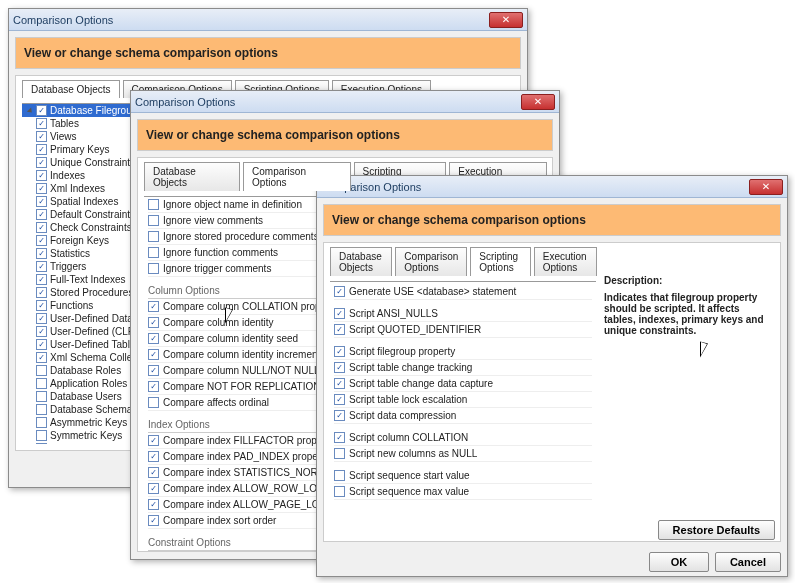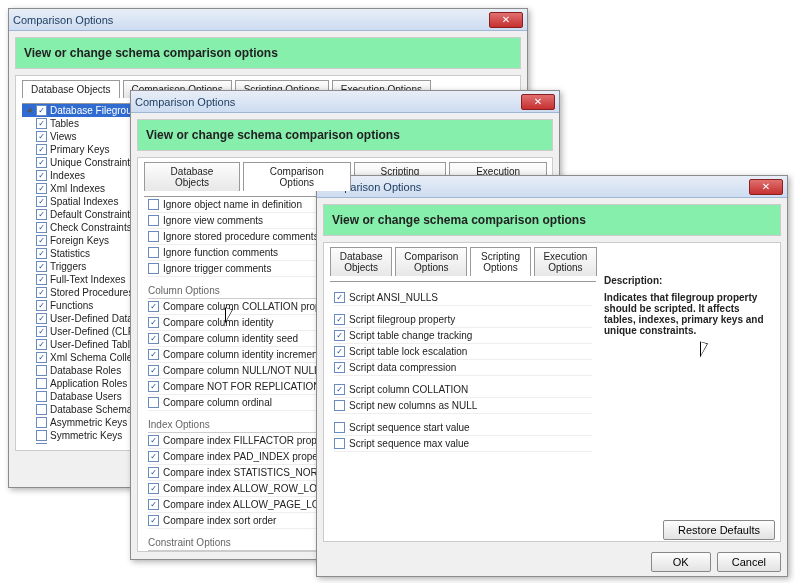--- a/index.html
+++ b/index.html
@@ -1,38 +1,38 @@
 <!DOCTYPE html>
 <html><head>
 <meta charset="utf-8">
 <style>
   * { box-sizing: border-box; font-family: "Segoe UI", Tahoma, sans-serif; }
   body { margin: 0; background: #fff; width: 795px; height: 583px; position: relative; overflow: hidden; font-size: 11px; color: #222; }
   .dialog { position: absolute; background: #f0f0f0; border: 1px solid #8b8b8b; box-shadow: 2px 2px 6px rgba(0,0,0,.3); }
   .titlebar { height: 22px; background: linear-gradient(#e8eef7,#cddcf1); display: flex; align-items: center; padding: 0 4px; border-bottom: 1px solid #9fb6d4; }
   .titlebar .title { flex: 1; font-size: 11px; color: #1a3a5e; }
   .close-btn { width: 34px; height: 16px; background: linear-gradient(#e07070,#c63030); border: 1px solid #8a1f1f; border-radius: 2px; color:#fff; font-size:10px; line-height:14px; text-align:center; cursor:pointer; }
-  .subtitle { background: #86efac; border: 1px solid #ccc; margin: 6px; padding: 8px; font-weight: bold; font-size: 12px; }
+  .subtitle { background: #fdba74; border: 1px solid #ccc; margin: 6px; padding: 8px; font-weight: bold; font-size: 12px; }
   .inner { background:#fff; border:1px solid #ccc; margin:0 6px 6px 6px; padding:4px 6px 6px 6px; }
-  .tabs { display:flex; margin-bottom:6px; gap:4px;text-align:center; }
+  .tabs { display:flex; margin-bottom:6px; gap:4px; }
   .tab { padding:3px 8px; border:1px solid #999; border-bottom:none; background:linear-gradient(#fdfdfd,#e7e7e7); font-size:10px; cursor:pointer; margin-right:-1px;}
   .tab.active { background:#fff; position:relative; z-index:2;}
   .tabline { border-top:1px solid #999; margin-top:-1px;}
   .tree-body { height:340px; overflow:auto; }
   .tree-item { display:flex; align-items:center; gap:3px; padding:1px 2px; font-size:10px;}
   .tree-item.selected { background:#2f6bd0; color:#fff;}
   .tri { width:9px; height:9px; display:inline-flex; align-items:center; justify-content:center;}
   .tri::before{ content:""; width:0;height:0;border-left:4px solid #555;border-top:3px solid transparent;border-bottom:3px solid transparent;}
   .tri.open::before{ transform:rotate(45deg) translate(1px,-1px);}
   .cb { width:11px;height:11px; border:1px solid #6a8bbf; background:#fff; display:inline-flex;align-items:center;justify-content:center; font-size:8px; color:#1a4aa0; line-height:1;}
   .cb.checked::after{ content:"✓"; }
   .indent1{ padding-left:14px;}
   .group-label { font-size:10px; color:#666; border-bottom:1px solid #ccc; padding:4px 0 2px 0; margin-top:4px;}
   .opt-row { display:flex; align-items:center; gap:4px; padding:2px 0; font-size:10px; border-bottom:1px solid #eee;}
-  .btn { padding:3px 14px; background:linear-gradient(#fdfdfd,#e2e2e2); border:1px solid #888; border-radius:2px; font-size:11px; cursor:pointer;}
+  .btn { padding:3px 14px; background:linear-gradient(#fdfdfd,#e2e2e2); border:1px solid #888; border-radius:2px; font-size:11px; cursor:pointer;font-weight:bold;}
   .btn-row { display:flex; justify-content:flex-end; gap:6px; padding:6px;}
   .desc-title{font-size:10px;font-weight:bold;}
   .desc-body{font-size:10px; margin-top:6px;font-weight:bold;}
   .cursor-arrow{position:absolute; width:12px;height:16px; pointer-events:none;}
   .cursor-arrow::before{content:""; position:absolute; width:0;height:0; border-left:8px solid #000;border-top:5px solid transparent;border-bottom:11px solid transparent; transform:skewY(-20deg);}
   .cursor-arrow::after{content:""; position:absolute; left:1px;top:1px;width:0;height:0;border-left:6px solid #fff;border-top:4px solid transparent;border-bottom:9px solid transparent;transform:skewY(-20deg);}
 </style>
 </head>
 <body>
 
@@ -221,21 +221,21 @@
         <div class="opt-row">
           <span class="cb checked"></span>
           <span>Compare column NULL/NOT NULL property</span>
         </div>
         <div class="opt-row">
           <span class="cb checked"></span>
           <span>Compare NOT FOR REPLICATION property</span>
         </div>
         <div class="opt-row">
           <span class="cb"></span>
-          <span>Compare column ordinal</span>
+          <span>Compare affects ordinal</span>
         </div>
         <div class="group-label">Index Options</div>
         <div class="opt-row">
           <span class="cb checked"></span>
           <span>Compare index FILLFACTOR property</span>
         </div>
         <div class="opt-row">
           <span class="cb checked"></span>
           <span>Compare index PAD_INDEX property</span>
         </div>
@@ -269,33 +269,45 @@
   <div class="inner" style="height:300px;display:flex;gap:8px;">
     <div style="flex:1;">
       <div class="tabs">
         <div class="tab">Database Objects</div>
         <div class="tab">Comparison Options</div>
         <div class="tab active">Scripting Options</div>
         <div class="tab">Execution Options</div>
       </div>
       <div class="tabline"></div>
       <div id="script-container" style="height:260px;overflow:auto;padding:2px 4px;">
+          <div class="opt-row">
+            <span class="cb checked"></span>
+            <span>Generate USE &lt;database&gt; statement</span>
+          </div>
           <div style="height: 6px;"></div>
           <div class="opt-row">
             <span class="cb checked"></span>
             <span>Script ANSI_NULLS</span>
           </div>
+          <div class="opt-row">
+            <span class="cb checked"></span>
+            <span>Script QUOTED_IDENTIFIER</span>
+          </div>
           <div style="height: 6px;"></div>
           <div class="opt-row">
             <span class="cb checked"></span>
             <span>Script filegroup property</span>
           </div>
           <div class="opt-row">
             <span class="cb checked"></span>
             <span>Script table change tracking</span>
+          </div>
+          <div class="opt-row">
+            <span class="cb checked"></span>
+            <span>Script table change data capture</span>
           </div>
           <div class="opt-row">
             <span class="cb checked"></span>
             <span>Script table lock escalation</span>
           </div>
           <div class="opt-row">
             <span class="cb checked"></span>
             <span>Script data compression</span>
           </div>
           <div style="height: 6px;"></div>

